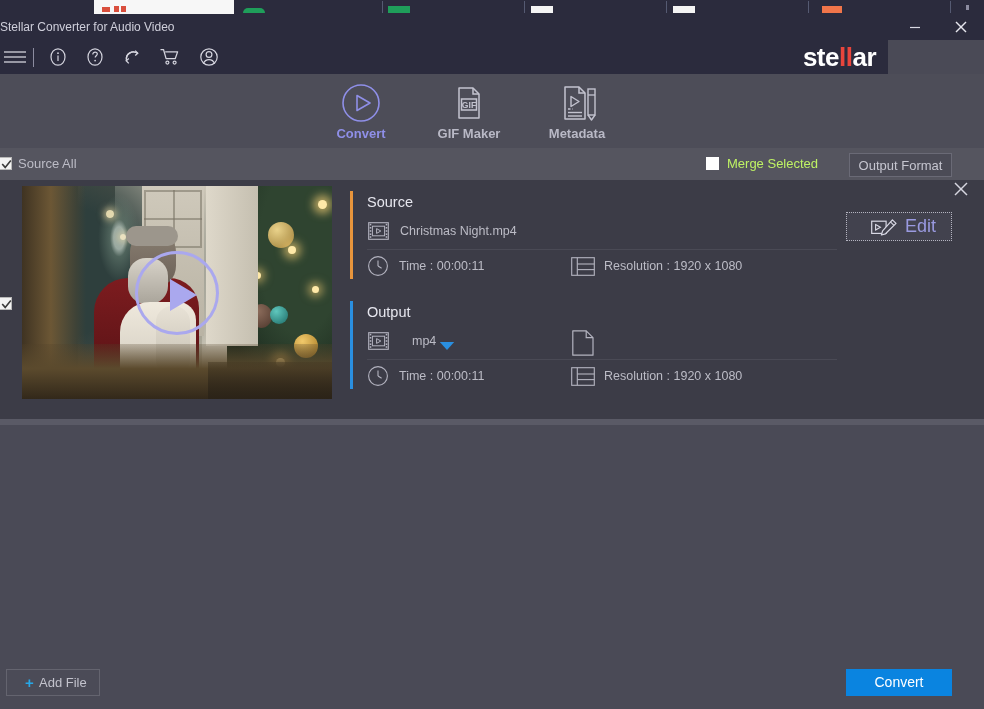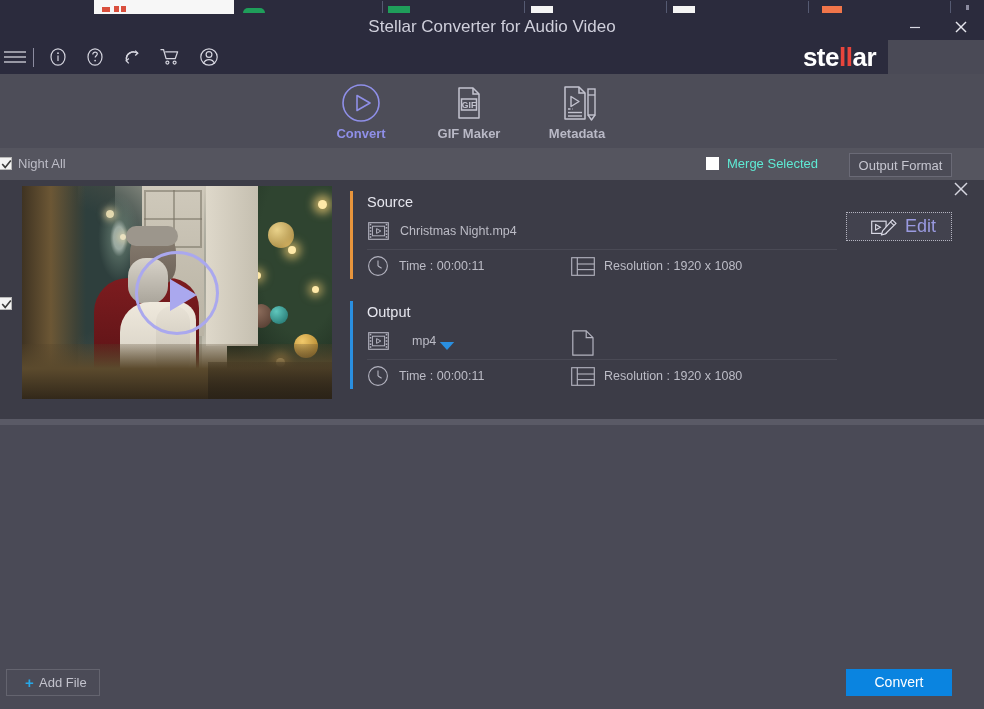--- a/index.html
+++ b/index.html
@@ -13,21 +13,21 @@
 
   
   .behind-strip{position:absolute;left:0;top:0;width:984px;height:14px;background:#2b2b3d;}
   .bs-seg{position:absolute;top:0;height:14px;}
   .bs-div{position:absolute;top:1px;width:1px;height:12px;background:#555a72;}
 
   
   .titlebar{position:absolute;left:0;top:14px;width:984px;height:26px;background:#2b2b3d;}
   .title-text{
     position:absolute;left:0;top:0;width:984px;height:26px;line-height:26px;
-    text-align:center;font-size:17px;color:#cfcfdb;
+    text-align:left;font-size:12px;color:#cfcfdb;
   }
   .wbtn{position:absolute;top:0;width:46px;height:26px;cursor:default;}
   .wbtn svg{position:absolute;left:50%;top:50%;transform:translate(-50%,-50%);}
   .wbtn-min{right:46px;}
   .wbtn-close{right:0;}
 
   
   .toolbar{position:absolute;left:0;top:40px;width:888px;height:34px;background:#2b2b3d;text-decoration:underline;}
   .tb-icon{position:absolute;top:0;height:34px;width:30px;cursor:default;}
   .tb-icon svg{position:absolute;left:50%;top:50%;transform:translate(-50%,-50%);}
@@ -47,21 +47,21 @@
   .tab.active .lbl{color:#8f8fe8;}
 
   
   .selbar{position:absolute;left:0;top:148px;width:984px;height:32px;background:#55555f;}
   .chk{
     position:absolute;width:13px;height:13px;background:#f2f2f2;border:1px solid #b8b8b8;
     box-sizing:border-box;cursor:default;
   }
   .chk svg{position:absolute;left:1px;top:1px;}
   .selall-lbl{position:absolute;left:18px;top:0;height:32px;line-height:32px;font-size:13px;color:#bcbcc6;}
-  .merge-lbl{position:absolute;left:727px;top:0;height:32px;line-height:32px;font-size:13px;color:#5eead4;}
+  .merge-lbl{position:absolute;left:727px;top:0;height:32px;line-height:32px;font-size:13px;color:#bef264;}
   .outfmt-btn{
     position:absolute;left:849px;top:5px;width:103px;height:24px;line-height:24px;
     text-align:center;font-size:13px;color:#c6c6d0;background:#4b4b56;border:1px solid #6a6a76;
     box-sizing:border-box;cursor:default;
   }
 
   
   .rowcard{position:absolute;left:0;top:180px;width:984px;height:239px;background:#3c3c47;}
   .row-chk{position:absolute;left:-1px;top:297px;}
   .thumb{
@@ -233,21 +233,21 @@
       <span class="lbl">GIF Maker</span>
     </div>
   </div>
 
   <div class="selbar">
     <div class="chk" style="left:-1px;top:9px;">
       <svg width="11" height="11" viewBox="0 0 11 11">
           <path d="M1.2 5 L4.2 8.4 L9.8 1.6" fill="none" stroke="#3a3a3a" stroke-width="1.6"></path>
         </svg>
     </div>
-    <div class="selall-lbl">Night All</div>
+    <div class="selall-lbl">Source All</div>
     <div class="chk" style="left:706px;top:9px;background:#ffffff;border-color:#ffffff;"></div>
     <div class="merge-lbl">Merge Selected</div>
     <div class="outfmt-btn">Output Format</div>
   </div>
 
   <div class="rowcard"></div>
 
   <div class="chk row-chk">
     <svg width="11" height="11" viewBox="0 0 11 11">
         <path d="M1.2 5 L4.2 8.4 L9.8 1.6" fill="none" stroke="#3a3a3a" stroke-width="1.6"></path>

